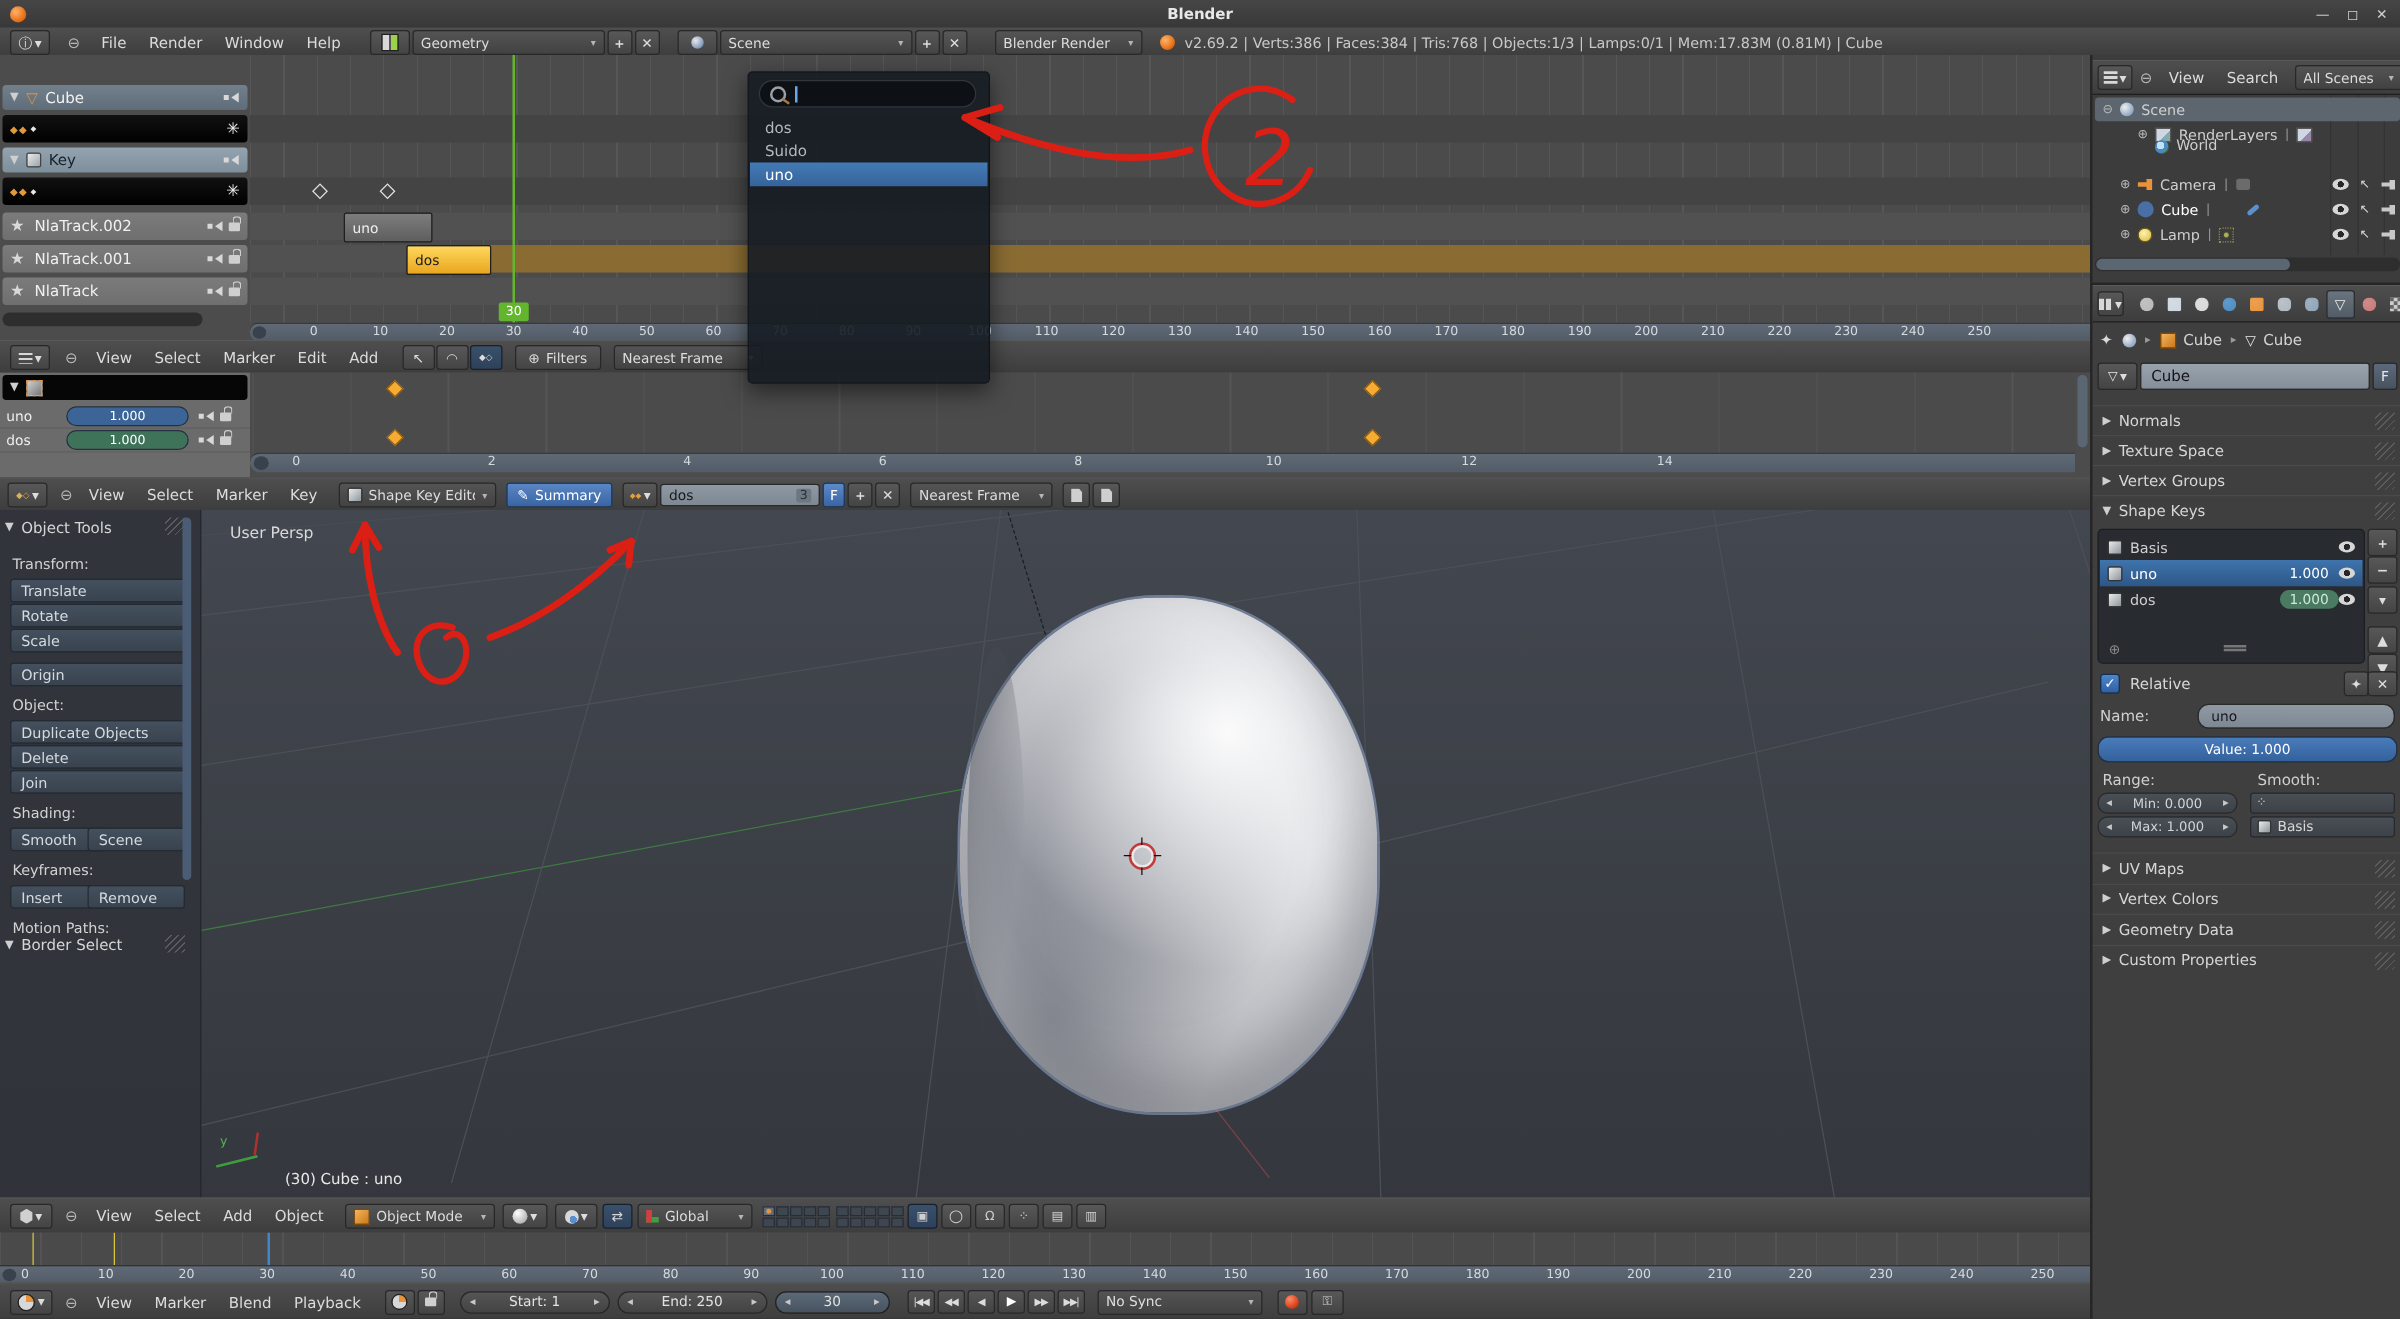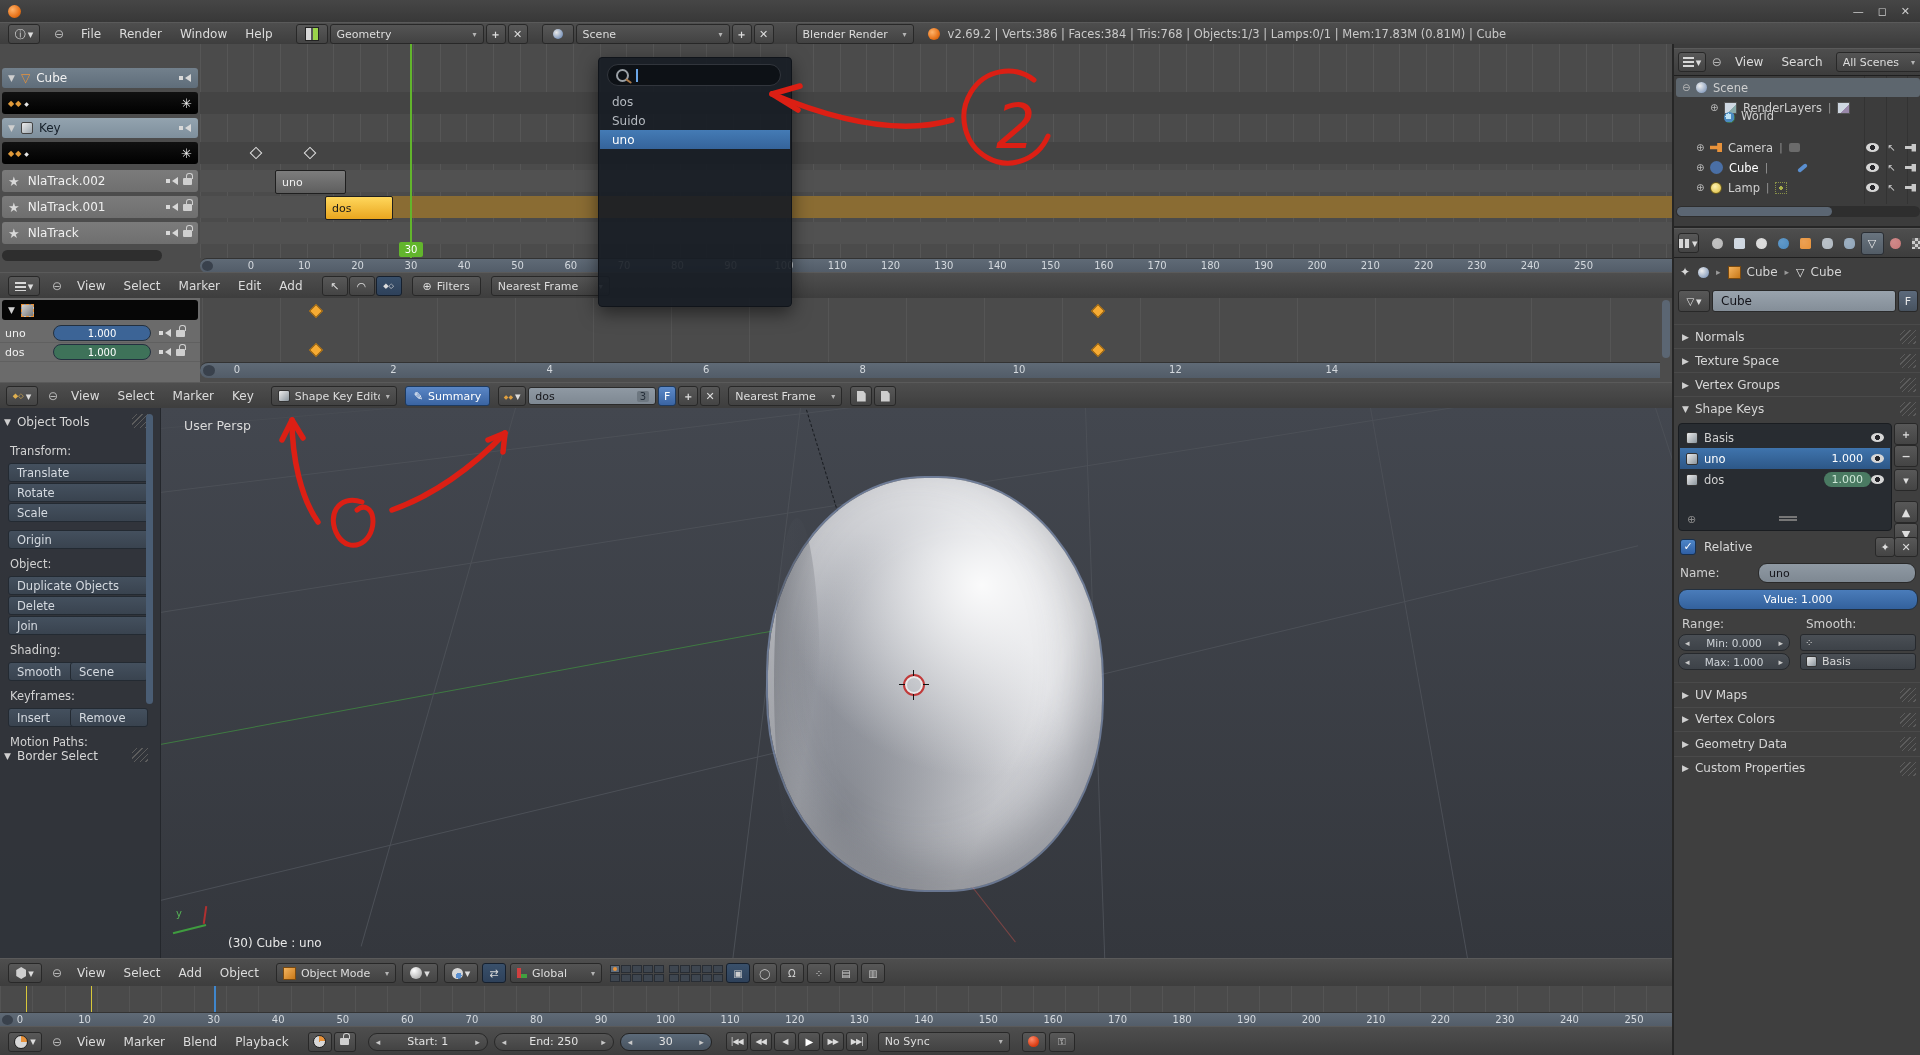--- a/index.html
+++ b/index.html
@@ -46,20 +46,21 @@
   .pbtn{width:20px;height:17px;background:linear-gradient(#565656,#434343);border:1px solid #282828;border-radius:3px;
         color:#ddd;font-size:8px;display:inline-flex;align-items:center;justify-content:center;letter-spacing:-1px;}
 </style>
 </head>
 <body>
 
 <div id="app">
 
   <div class="abs flexr" style="left:0;top:0;width:1920px;height:22px;background:linear-gradient(#464646,#383838);border-bottom:1px solid #1c1c1c;">
     <div style="width:13px;height:13px;margin-left:8px;border-radius:50%;background:radial-gradient(circle at 35% 35%,#ffb36a,#e8731a 60%,#b24f08);"></div>
+    <div style="position:absolute;left:0;width:100%;text-align:center;font-weight:bold;color:#e8e8e8;font-size:12px;">Blender</div>
     <div class="flexr" id="winctl" style="margin-left:auto;margin-right:10px;gap:14px;color:#cfcfcf;font-size:11px;">
         <div>—</div>
         <div>◻</div>
         <div>✕</div>
       </div>
   </div>
 
   <div class="abs hdr flexr" style="left:0;top:22px;width:1920px;height:22px;" id="infobar">
       <div class="btn" style="width: 30px; height: 18px; gap: 2px; margin-left: 8px;">
         <div>ⓘ</div>

